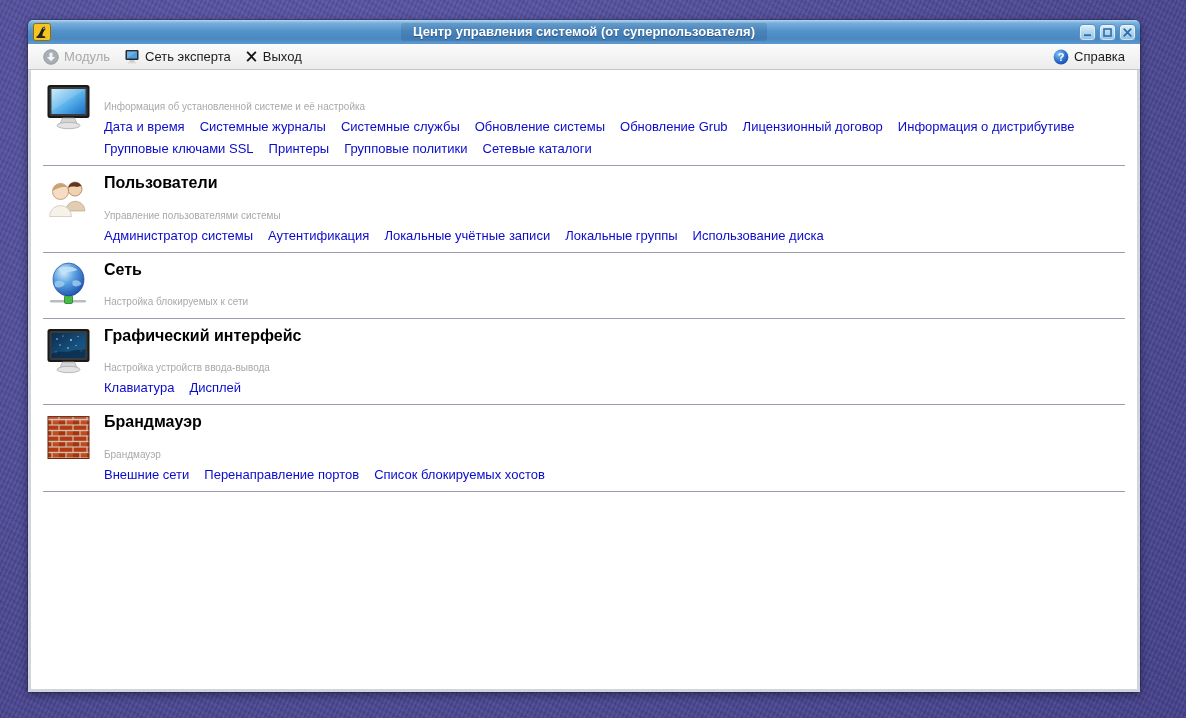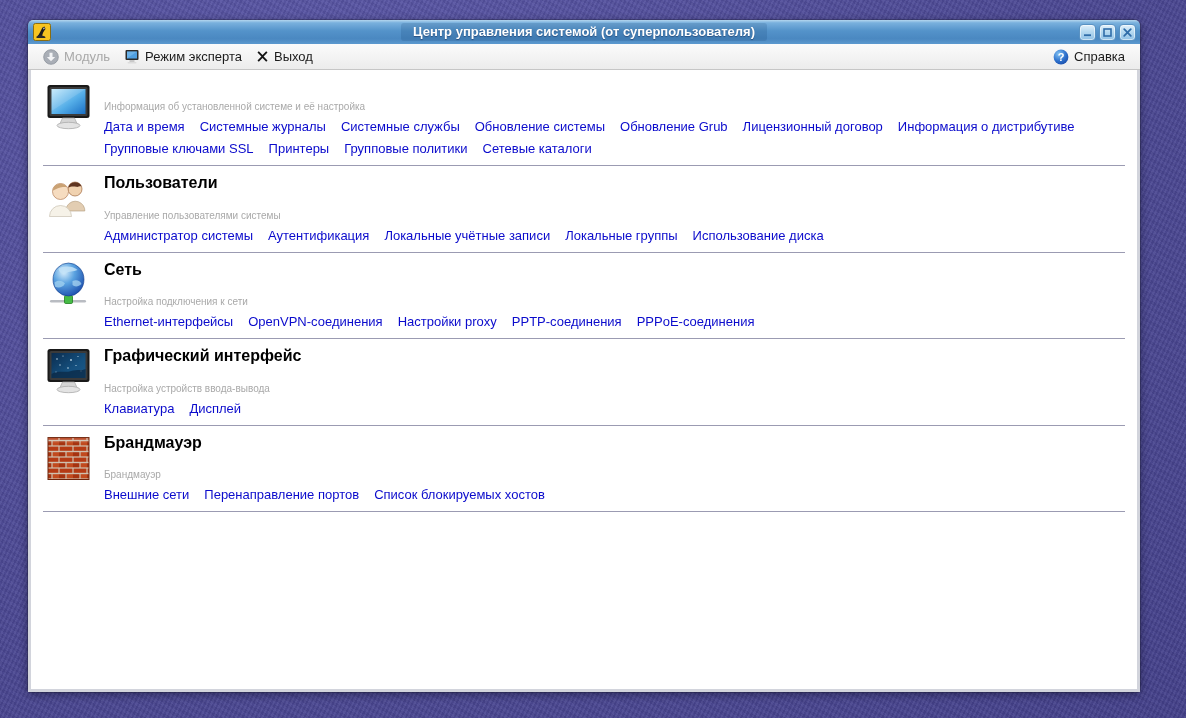--- a/index.html
+++ b/index.html
@@ -125,21 +125,21 @@
     <span class="tb-btn">
       <span>
           <svg width="16" height="16" viewBox="0 0 16 16">
             <rect x="1.5" y="1" width="13" height="10" rx="1" fill="#2b2b2b"></rect>
             <rect x="3" y="2.5" width="10" height="7" fill="#4f9fe0"></rect>
             <path d="M3 2.5 l10 0 l-10 7z" fill="#7fc0ee" opacity="0.6"></path>
             <rect x="5.5" y="11" width="5" height="2" fill="#c9c9c9"></rect>
             <rect x="3.5" y="13" width="9" height="1.6" rx="0.8" fill="#dcdcdc"></rect>
           </svg>
         </span>
-      <span>Режим эксперта</span>
+      <span>Сеть эксперта</span>
     </span>
     <span class="tb-btn">
       <span>
           <svg width="13" height="13" viewBox="0 0 14 14">
             <path d="M1.6 2.6 L5.8 7 L1.6 11.4 L3 12.6 L7 8.6 L11 12.6 L12.4 11.4 L8.2 7 L12.4 2.6 L11 1.4 L7 5.4 L3 1.4z" fill="#141414"></path>
           </svg>
         </span>
       <span>Выход</span>
     </span>
     <span class="tb-spacer"></span>
@@ -235,28 +235,21 @@
             <rect x="5" y="38" width="36" height="2.4" rx="1.2" fill="#b9bcc2"></rect>
             <rect x="19.5" y="33.5" width="8" height="8" rx="1.2" fill="#46bb46" stroke="#1e7e1e" stroke-width="0.8"></rect>
             <ellipse cx="23.5" cy="17.5" rx="15.5" ry="16.5" fill="url(#glbg)" stroke="#16408c" stroke-width="0.6"></ellipse>
             <path d="M13.5 7 C17.5 3.5 28 3.8 32.5 8 C28.5 10 24 9 21 11 C17.5 13.2 14.5 11 13.5 7z" fill="#c2e2f7" opacity="0.85"></path>
             <path d="M9.5 20.5 C12.5 17.5 18 18.5 20 21.5 C18 25.5 13 26.5 10 24.5z" fill="#9fd0ef" opacity="0.8"></path>
             <path d="M27.5 19 C31.5 17 35.5 19 36.5 22 C33.5 25 29.5 25 27.5 23z" fill="#a8d4f0" opacity="0.75"></path>
           </svg>
         </div>
     <div class="section-body">
       <div class="section-title">Сеть</div>
-      <div class="section-subtitle">Настройка подключения к сети</div>
-      <div class="section-links">
-            <a class="mod-link" href="#">Ethernet-интерфейсы</a>
-            <a class="mod-link" href="#">OpenVPN-соединения</a>
-            <a class="mod-link" href="#">Настройки proxy</a>
-            <a class="mod-link" href="#">PPTP-соединения</a>
-            <a class="mod-link" href="#">PPPoE-соединения</a>
-          </div>
+      <div class="section-subtitle">Настройка блокируемых к сети</div>
     </div>
   </div>
 
   <div class="section">
     <div class="section-icon">
           <svg viewBox="0 0 47 47">
             <defs>
               <linearGradient id="dspscr" x1="0" y1="0" x2="1" y2="1">
                 <stop offset="0" stop-color="#0b2c4e"></stop>
                 <stop offset="0.6" stop-color="#15507e"></stop>

